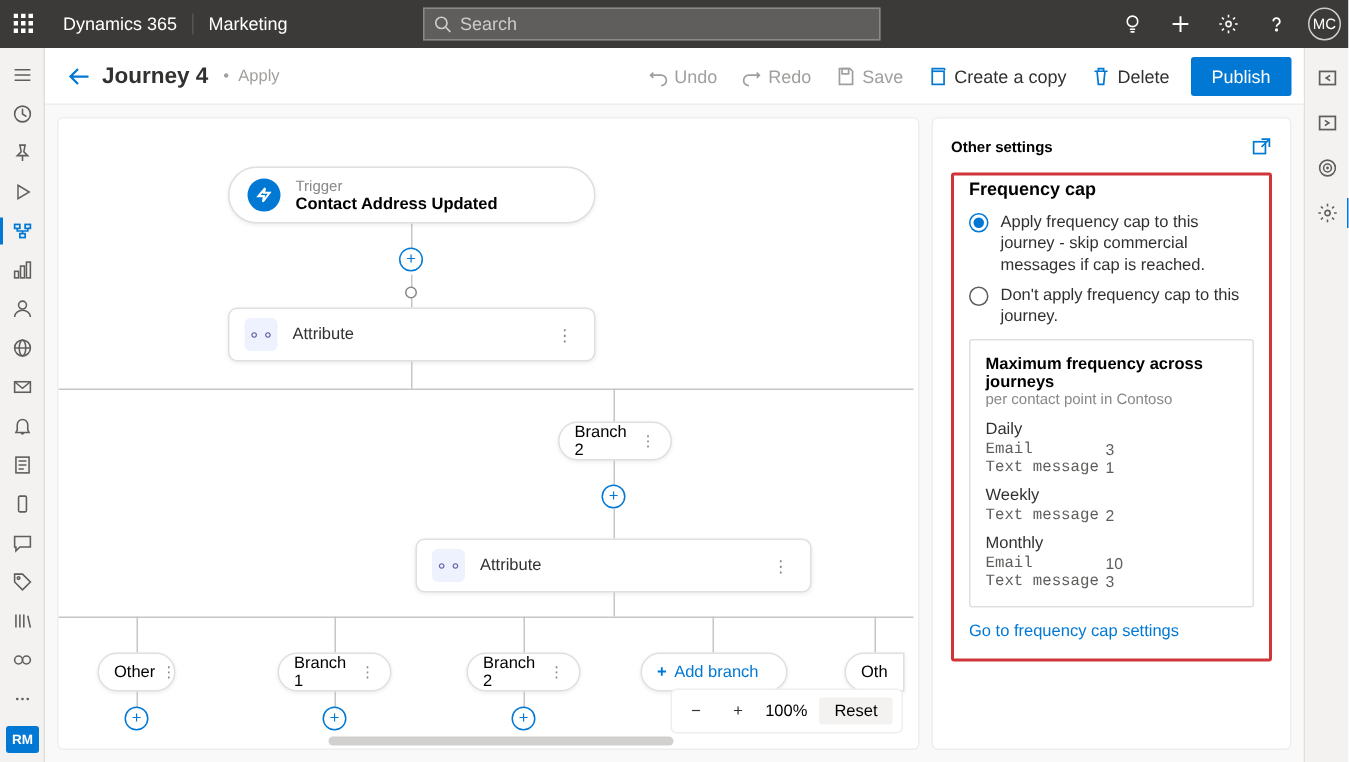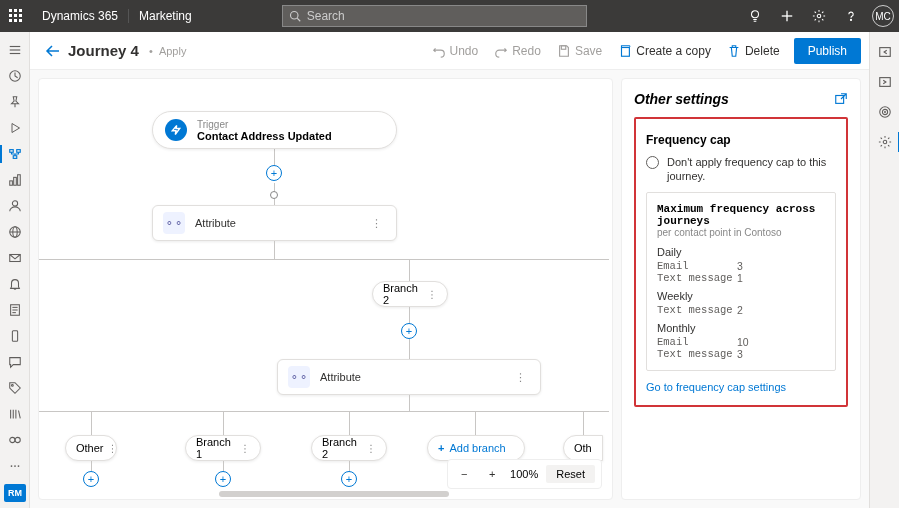--- a/index.html
+++ b/index.html
@@ -78,31 +78,31 @@
 
 .zoom { position: absolute; right: 10px; bottom: 10px; display: flex; align-items: center; gap: 8px; background: #fff; padding: 4px 6px; border-radius: 4px; border: 1px solid #eee; font-size: 11px; }
 .zoom .zbtn { width: 20px; height: 20px; display: flex; align-items: center; justify-content: center; cursor: pointer; color: #323130; }
 .zoom .reset { background: #f3f2f1; padding: 3px 10px; border-radius: 2px; cursor: pointer; }
 
 .hscroll { position: absolute; bottom: 2px; left: 180px; width: 230px; height: 6px; background: #d2d0ce; border-radius: 3px; }
 
 
 .sidepanel { width: 240px; margin: 8px; background: #fff; border: 1px solid #eee; border-radius: 4px; padding: 12px; font-size: 11px; overflow: auto; }
 .sidepanel .sp-header { display: flex; align-items: center; justify-content: space-between; margin-bottom: 10px; }
-.sidepanel .sp-title { font-size: 14px; font-weight: 600; font-style: italic; }
+.sidepanel .sp-title { font-size: 10px; font-weight: 600; }
 .sidepanel .pop-icon { color: #0078d4; cursor: pointer; }
-.freq-box { border: 2px solid #d13438; border-radius: 2px; padding: 14px 10px 12px 10px; }
+.freq-box { border: 2px solid #d13438; border-radius: 2px; padding: 2px 10px 12px 10px; }
 .freq-box .fb-title { font-weight: 600; font-size: 12px; margin-bottom: 8px; }
 .radio-row { display: flex; gap: 8px; margin-bottom: 6px; align-items: flex-start; }
 .radio { width: 13px; height: 13px; border: 1px solid #605e5c; border-radius: 50%; flex-shrink: 0; margin-top: 1px; display: flex; align-items: center; justify-content: center; }
 .radio.checked { border-color: #0078d4; }
 .radio.checked::after { content: ""; width: 7px; height: 7px; background: #0078d4; border-radius: 50%; }
 .radio-label { font-size: 11px; color: #323130; line-height: 1.3; }
 .max-box { border: 1px solid #e1dfdd; border-radius: 2px; margin-top: 8px; padding: 10px; }
-.max-box .mb-title { font-weight: 600; font-size: 11px; font-family: Liberation Mono, monospace; }
+.max-box .mb-title { font-weight: 600; font-size: 11px; }
 .max-box .mb-sub { color: #888; font-size: 10px; margin-bottom: 8px; }
 .period { margin-top: 6px; }
 .period .p-name { font-size: 11px; color: #323130; margin-bottom: 2px; }
 .period .p-row { display: flex; font-size: 10.5px; color: #605e5c; }
 .period .p-row .p-chan { width: 80px; font-family: Liberation Mono, monospace; }
 .freq-link { color: #0078d4; font-size: 11px; margin-top: 10px; display: inline-block; cursor: pointer; }
 
 
 .rightrail { width: 30px; background: #f3f2f1; border-left: 1px solid #e1dfdd; display: flex; flex-direction: column; align-items: center; padding-top: 6px; gap: 2px; }
 .rightrail .rr-item { width: 30px; height: 28px; display: flex; align-items: center; justify-content: center; color: #605e5c; cursor: pointer; position: relative; }
@@ -435,20 +435,24 @@
           <div class="sp-title">Other settings</div>
           <div class="pop-icon">
               <svg width="14" height="14" viewBox="0 0 16 16" fill="none" stroke="#0078d4" stroke-width="1.3">
                 <rect x="2" y="4" width="9" height="9"></rect>
                 <path d="M8 2h6v6M14 2L8 8"></path>
               </svg>
             </div>
         </div>
         <div class="freq-box">
           <div class="fb-title">Frequency cap</div>
+          <div class="radio-row">
+            <div class="radio checked"></div>
+            <div class="radio-label">Apply frequency cap to this journey - skip commercial messages if cap is reached.</div>
+          </div>
           <div class="radio-row">
             <div class="radio"></div>
             <div class="radio-label">Don't apply frequency cap to this journey.</div>
           </div>
           <div class="max-box">
             <div class="mb-title">Maximum frequency across journeys</div>
             <div class="mb-sub">per contact point in Contoso</div>
             <div id="periods">
                 <div class="period">
                   <div class="p-name">Daily</div>

